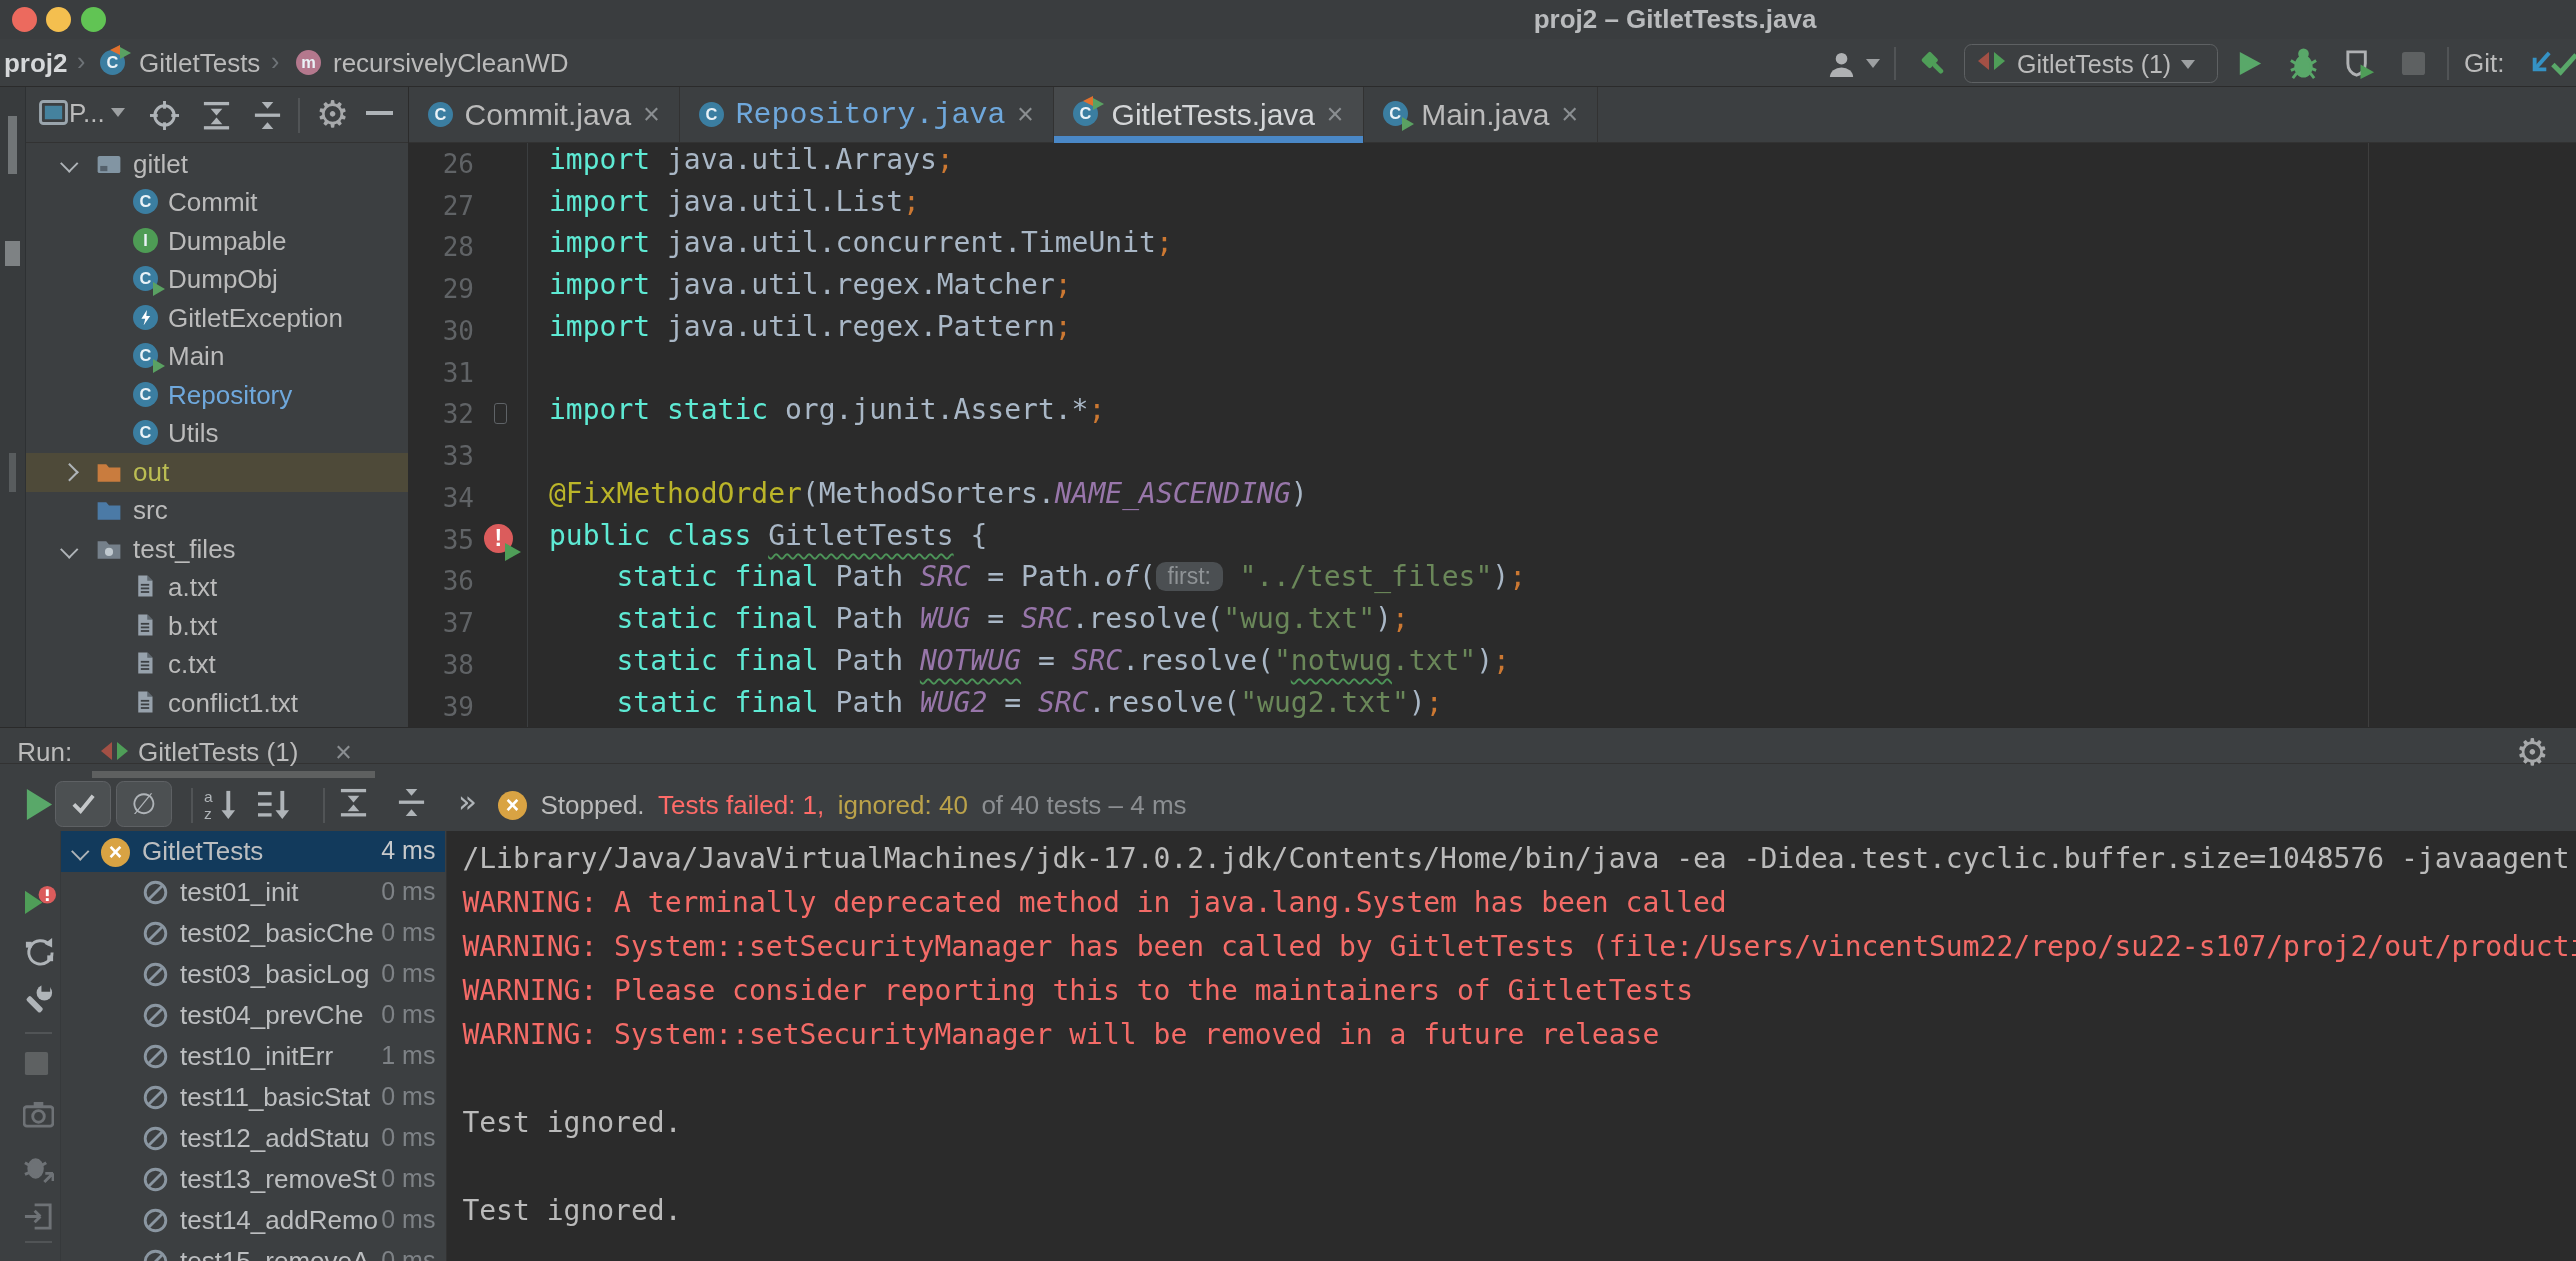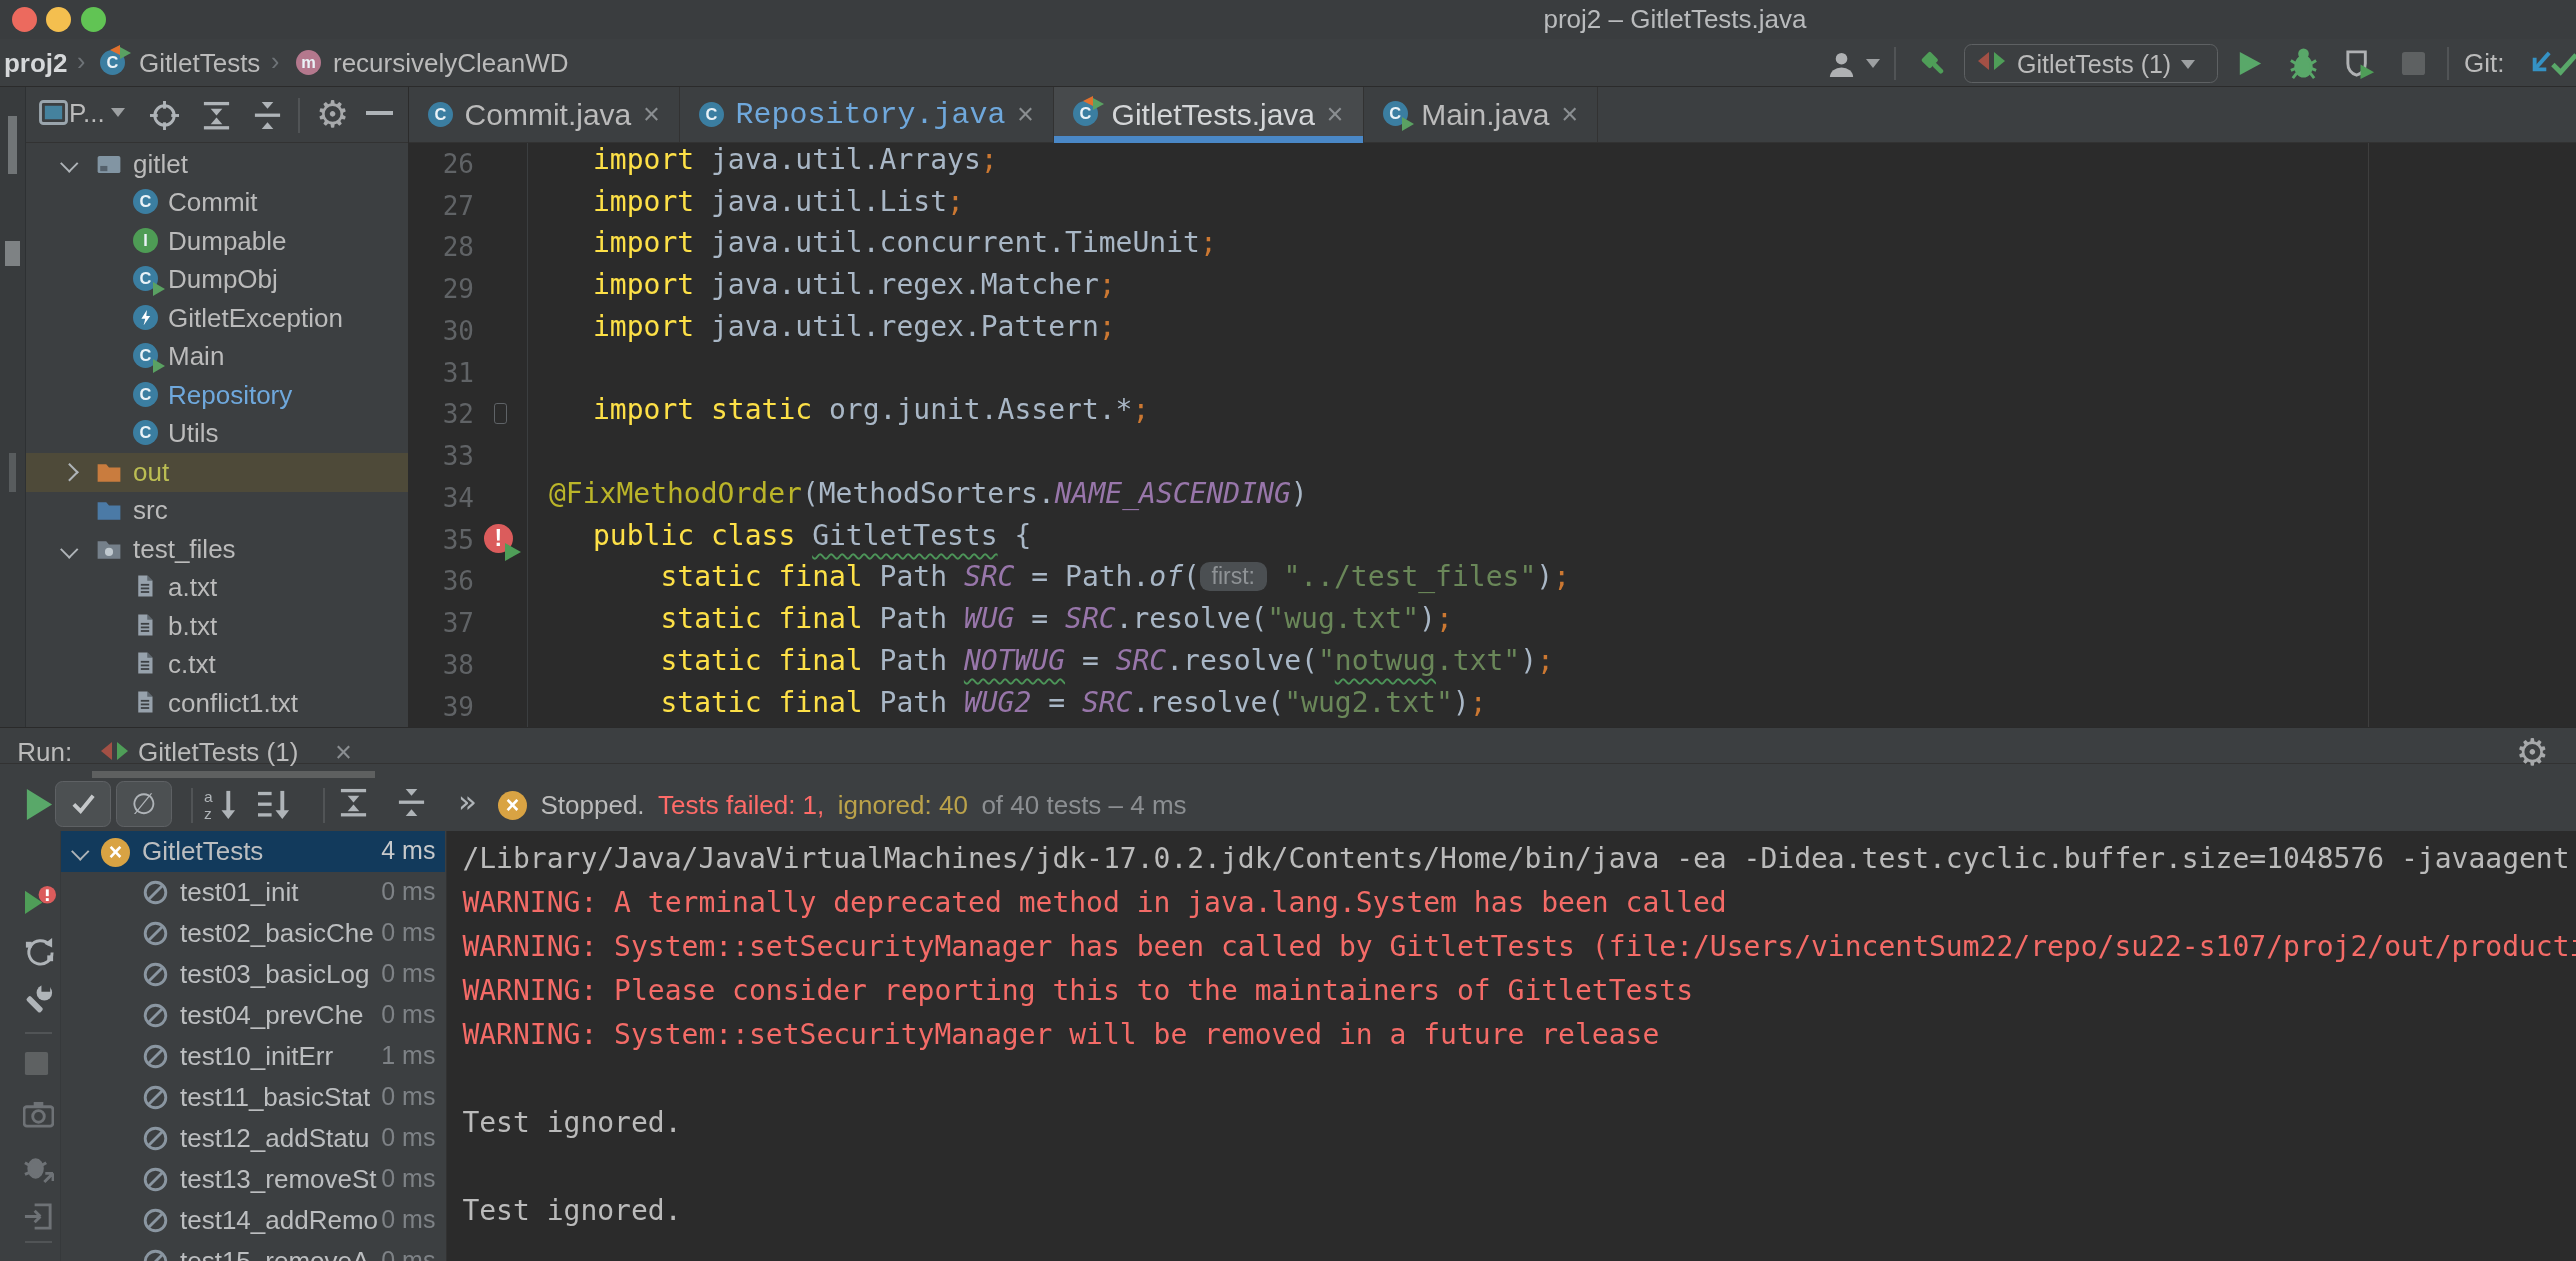--- a/index.html
+++ b/index.html
@@ -4,21 +4,21 @@
 <style>
   * { margin:0; padding:0; box-sizing:border-box; }
   html,body { width:2576px; height:1261px; overflow:hidden; background:#3C3F41;
     font-family:"Liberation Sans", sans-serif; }
   #app { position:relative; width:2576px; height:1261px; background:#3C3F41; }
 
   
   #titlebar { position:absolute; left:0; top:0; width:100%; height:39px; background:#3A3D3F; }
   .light { position:absolute; top:6.7px; width:25px; height:25px; border-radius:50%; }
   #title { position:absolute; left:1386px; top:3.9px; width:578px; text-align:center;
-    font-size:26px; font-weight:normal; color:#B9BBBD; }
+    font-size:26px; font-weight:bold; color:#B9BBBD; }
 
   
   #navbar { position:absolute; left:0; top:39px; width:100%; height:48px; background:#3C3F41;
     border-bottom:1px solid #2B2B2B; }
   .crumb { position:absolute; top:8.7px; font-size:26px; color:#BBBBBB; white-space:nowrap; }
   .crumb.b { font-weight:bold; color:#D6D8DA; }
   .crumbsep { position:absolute; top:7.7px; font-size:25px; color:#6E7377; }
   .nicon { position:absolute; }
 
   .cir { display:inline-flex; width:25px; height:25px; border-radius:50%; align-items:center;
@@ -84,21 +84,21 @@
 
   #codearea { position:absolute; left:0; top:56px; width:100%; height:584px; background:#2B2B2B; overflow:hidden; }
   #gutterline { position:absolute; left:118px; top:0; bottom:0; width:1px; background:#3B3E40; }
   #guide { position:absolute; left:1959px; top:0; bottom:0; width:1px; background:#3E3E3E; }
   .crow { position:absolute; left:0; width:100%; height:42px; }
   .crow .num { position:absolute; left:0; top:0; width:65px; text-align:right; color:#606366;
     font:26px "DejaVu Sans Mono", monospace; line-height:42px; }
   .crow .gslot { position:absolute; left:73px; top:0; width:42px; height:42px; }
   .crow .ctext { position:absolute; left:140px; top:0; white-space:pre; line-height:42px;
     font:28px "DejaVu Sans Mono", monospace; }
-  .k { color:#fde047;margin-left:44px; } .p { color:#A9B7C6; } .s { color:#6A8759; } .a { color:#BBB529; }
+  .k { color:#5eead4; } .p { color:#A9B7C6; } .s { color:#6A8759; } .a { color:#BBB529; }
   .c { color:#9876AA; font-style:italic; } .x { color:#CC7832; }
   .i { color:#A9B7C6; font-style:italic; } .cl { color:#A9B7C6; }
   .wv { text-decoration:underline wavy #4C9458 1.9px; text-underline-offset:7.7px; text-decoration-skip-ink:none; }
   .h { display:inline-block; background:#4B4F52; color:#8F9396; border-radius:9.6px; padding:1px 11.6px;
     font:23px "Liberation Sans", sans-serif; vertical-align:1.9px; }
   .failrun { position:relative; display:inline-block; width:33px; height:33px; margin:4.8px 0 0 1.9px; }
   .fr-c { position:absolute; left:0; top:0; width:29px; height:29px; border-radius:50%; background:#DB5C5C;
     color:#fff; font:bold 23px/29px "Liberation Sans",sans-serif; text-align:center; }
   .fr-p { position:absolute; right:-3.9px; bottom:-3.9px; width:0; height:0; border-left:16.4px solid #4F9E58;
     border-top:9.6px solid transparent; border-bottom:9.6px solid transparent; }

